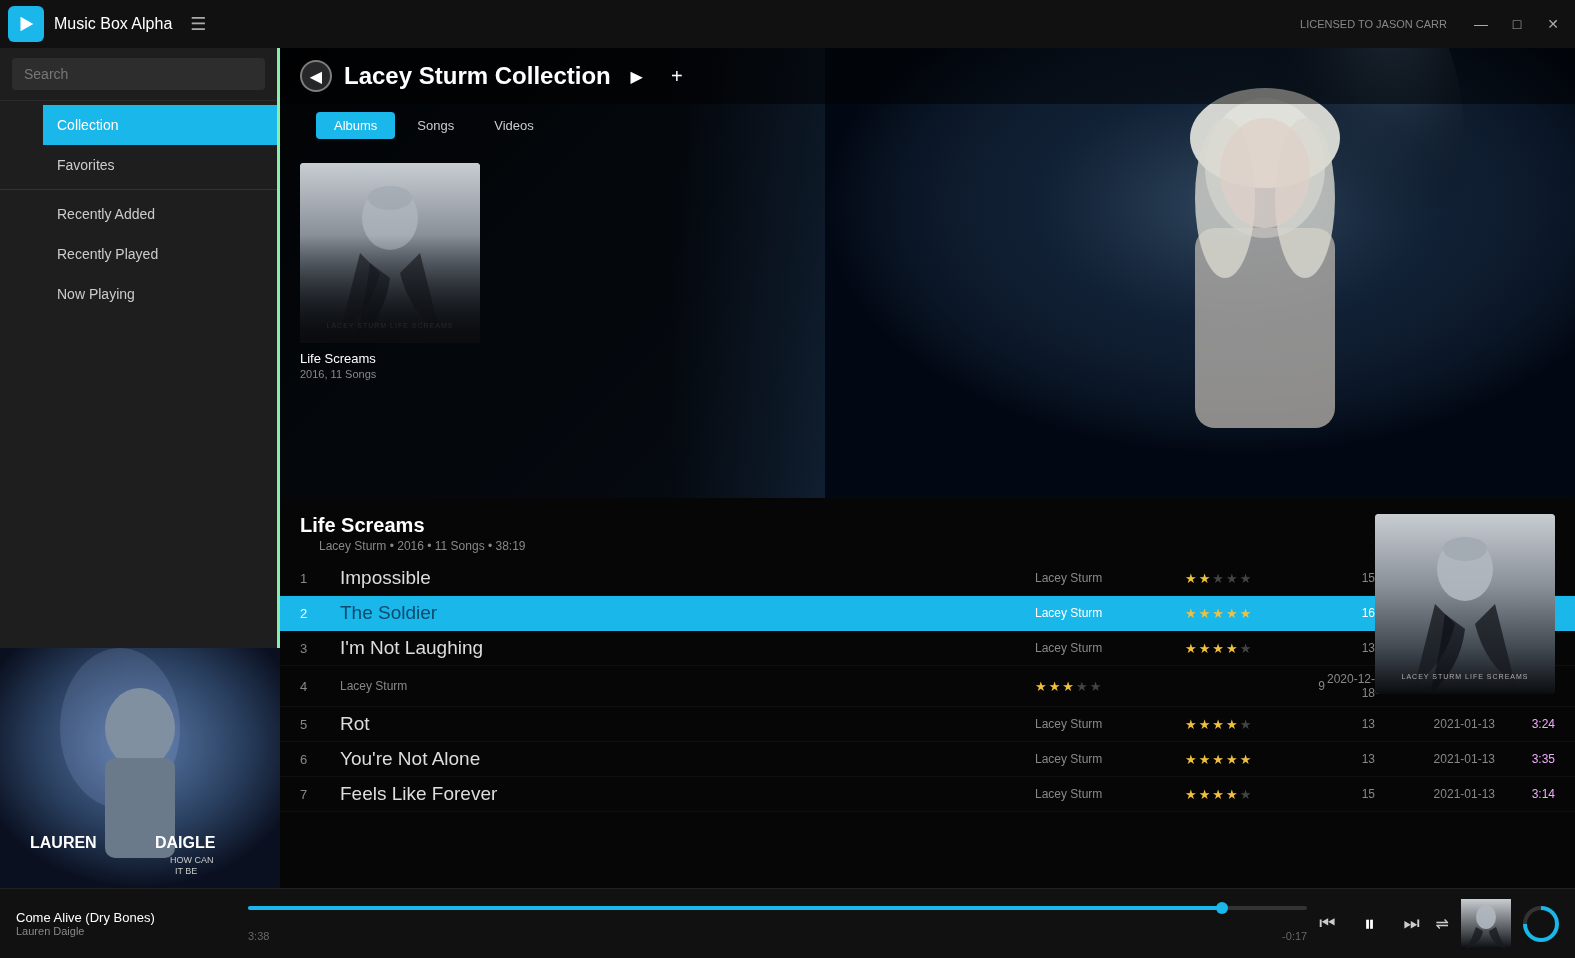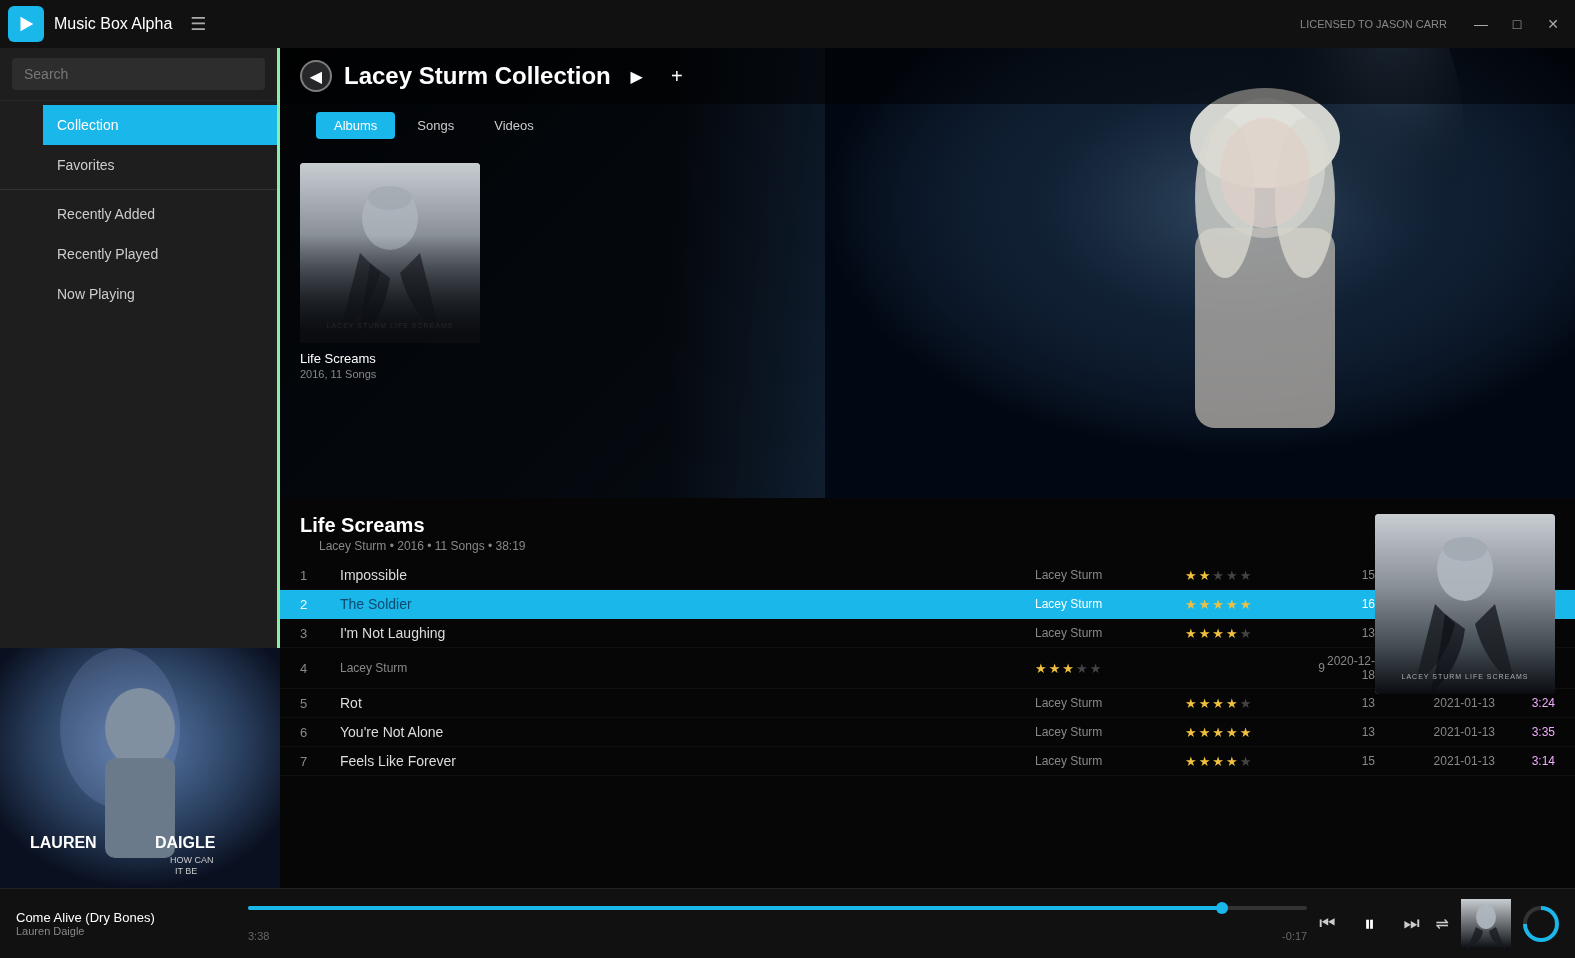--- a/index.html
+++ b/index.html
@@ -330,21 +330,21 @@
       cursor: pointer;
     }
     .track-row.active { background: #1ab7ea; }
     .track-num {
       font-size: 13px;
       color: #888;
       text-align: left;
     }
     .track-row.active .track-num { color: #fff; }
     .track-name {
-      font-size: 14px;
+      font-size: 19px;
       color: #ddd;
       white-space: nowrap;
       overflow: hidden;
       text-overflow: ellipsis;
     }
     .track-row.active .track-name { color: #0c4a6e; font-weight: 500; }
     .track-artist {
       font-size: 12px;
       color: #888;
     }

